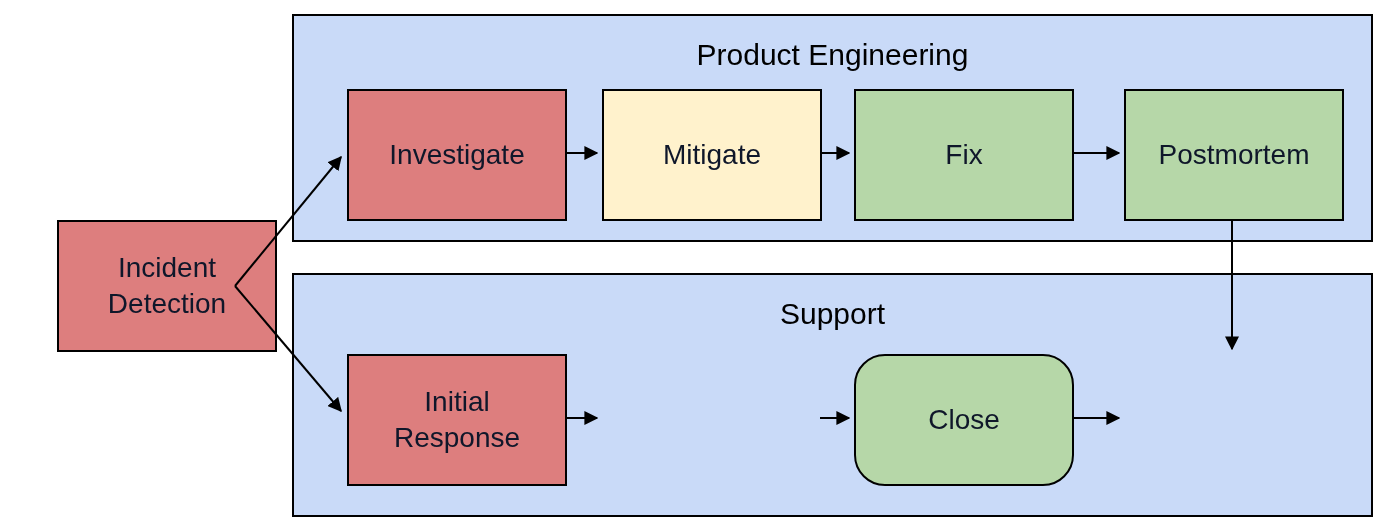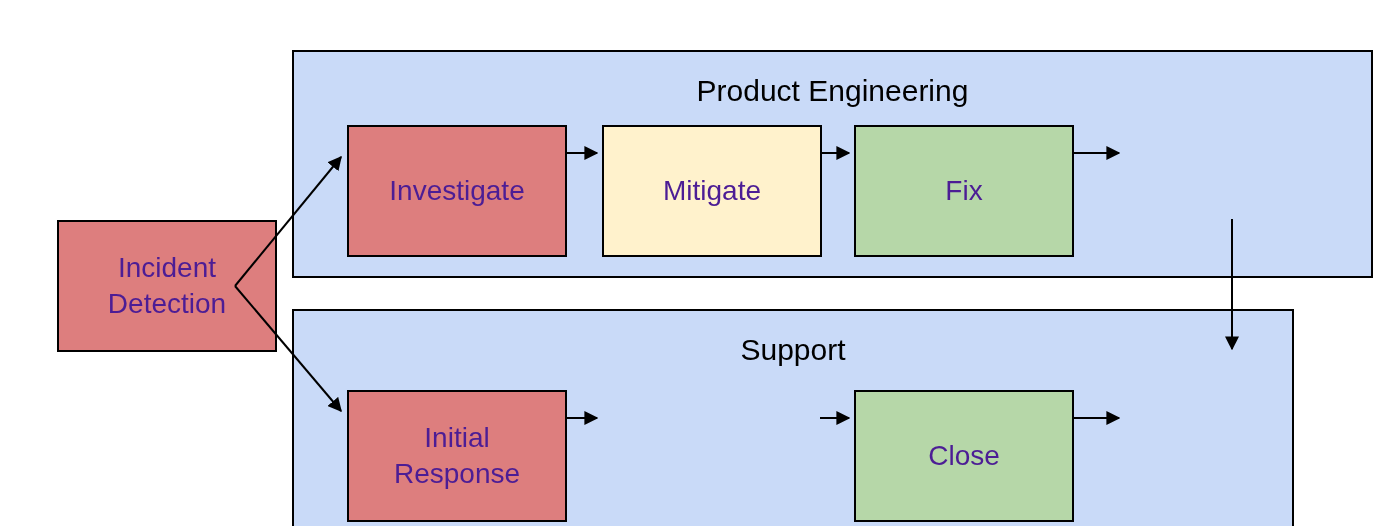--- a/index.html
+++ b/index.html
@@ -12,21 +12,20 @@
     position: relative;
     width: 1386px;
     height: 526px;
     background: #ffffff;
     overflow: hidden;
   }
   .lane {
     position: absolute;
     border: 2px solid #000000;
     box-sizing: border-box;
-    margin-top: 36px;
   }
   .lane-title {
     position: absolute;
     top: 22px;
     left: 0;
     right: 0;
     text-align: center;
     font-size: 30px;
     color: #000000;
     white-space: nowrap;
@@ -36,25 +35,25 @@
     width: 220px;
     height: 132px;
     border: 2px solid #000000;
     box-sizing: border-box;
     display: flex;
     align-items: center;
     justify-content: center;
     text-align: center;
     font-size: 28px;
     line-height: 1.3;
-    color: #4c1d95;
+    color: #0f172a;
     padding: 0 14px;
   }
   #lane-product-engineering { left: 292px; top: 14px;  width: 1081px; height: 228px; }
-  #lane-support             { left: 292px; top: 273px; width: 1002px; height: 244px; }
+  #lane-support             { left: 292px; top: 273px; width: 1081px; height: 244px; }
 
   #node-incident-detection  { left: 13px;  top: 220px; }
 
   
   .lane .node.col-0 { left: 53px;  }
   .lane .node.col-1 { left: 308px; text-align: right; }
   .lane .node.col-2 { left: 560px; }
   .lane .node.col-3 { left: 830px; }
   #lane-product-engineering .node { top: 73px; }
   #lane-support .node             { top: 79px; }
@@ -77,26 +76,27 @@
 
 <div class="canvas">
 
   <div class="node" id="node-incident-detection" style="background-color: rgb(221, 126, 126); margin-left: 44px;">Incident Detection</div>
 
   <div class="lane" id="lane-product-engineering" style="background-color: rgb(201, 218, 248);">
     <div class="lane-title">Product Engineering</div>
     <div class="node col-0" style="background-color: rgb(221, 126, 126);">Investigate</div>
     <div class="node col-1" style="background-color: rgb(255, 242, 204);">Mitigate</div>
     <div class="node col-2" style="background-color: rgb(182, 215, 168);">Fix</div>
+    <div class="node col-3" style="background-color: rgb(182, 215, 168);">Postmortem</div>
   </div>
 
   <div class="lane" id="lane-support" style="background-color: rgb(201, 218, 248);">
     <div class="lane-title">Support</div>
     <div class="node col-0" style="background-color: rgb(221, 126, 126);">Initial Response</div>
-    <div class="node col-2" style="background-color: rgb(182, 215, 168);">Close</div>
+    <div class="node col-2" style="background-color: rgb(182, 215, 168); border-radius: 31px;">Close</div>
   </div>
 
   <svg class="arrow-layer" viewBox="0 0 1386 526" xmlns="http://www.w3.org/2000/svg">
     <defs>
       <marker id="arrowhead" viewBox="0 0 10 10" refX="9" refY="5" markerWidth="7" markerHeight="7" orient="auto">
         <path d="M 0 0 L 10 5 L 0 10 z" fill="#000000"></path>
       </marker>
     </defs>
     <line x1="235" y1="286" x2="341" y2="157" marker-end="url(#arrowhead)"></line>
     <line x1="235" y1="286" x2="341" y2="411" marker-end="url(#arrowhead)"></line>

